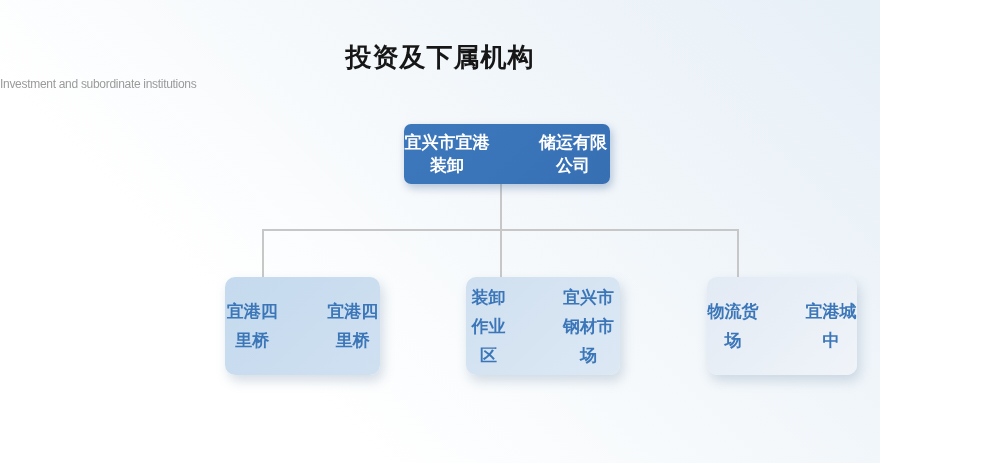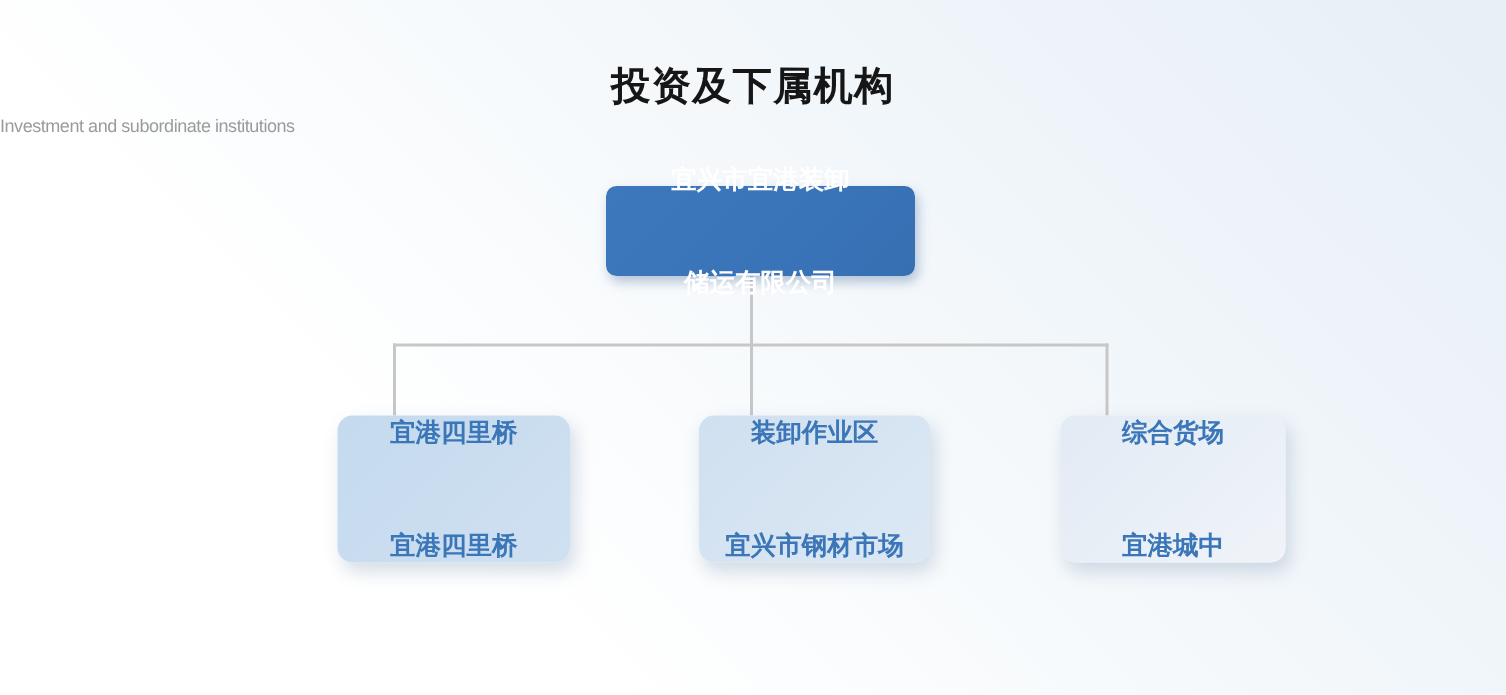--- a/index.html
+++ b/index.html
@@ -1,18 +1,18 @@
 <!DOCTYPE html>
 <html><head>
 <meta charset="utf-8">
 <style>
   html, body { margin: 0; padding: 0; }
   .stage {
     position: relative;
-    width: 1004px;
+    width: 880px;
     height: 463px;
     overflow: hidden;
     background: linear-gradient(225deg, #e7eff7 0%, #eef4f9 25%, #f7fafc 50%, #ffffff 72%);
     font-family: "Liberation Sans", "DejaVu Sans", sans-serif;
     text-decoration: underline;
   }
   .title {
     position: absolute;
     top: 40px; left: 0;
     width: 100%;
@@ -27,21 +27,21 @@
     top: 77px; left: 0;
     width: 100%;
     text-align: left;
     font-size: 12px;
     letter-spacing: -0.3px;
     color: #9b9b9b;
   }
   .node {
     position: absolute;
     display: flex;
-    flex-direction: column;
+    flex-direction: row;
     align-items: center;
     justify-content: center;
     text-align: center;
     font-weight: bold;
     gap: 46px;
   }
   .root-node {
     left: 404px; top: 124px;
     width: 206px; height: 60px;
     border-radius: 7px;
@@ -106,17 +106,17 @@
     <span>宜港四里桥</span>
     <span>宜港四里桥</span>
   </div>
 
   <div class="node child-node child-2">
     <span>装卸作业区</span>
     <span>宜兴市钢材市场</span>
   </div>
 
   <div class="node child-node child-3">
-    <span>综合货场</span>
+    <span>物流货场</span>
     <span>宜港城中</span>
   </div>
 
 </div>
 
 </body></html>

